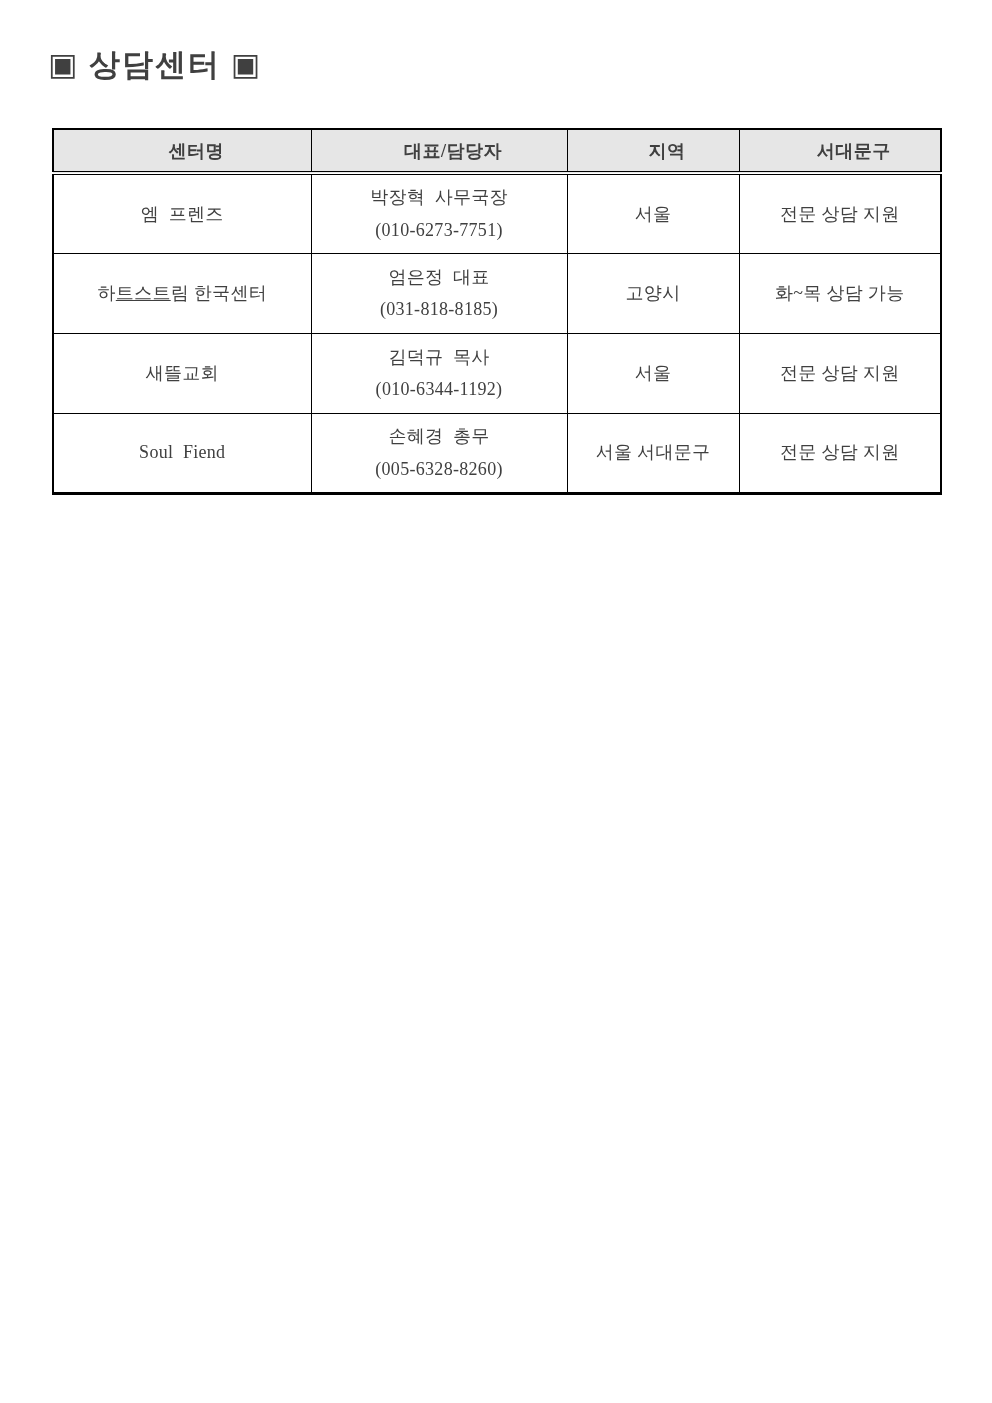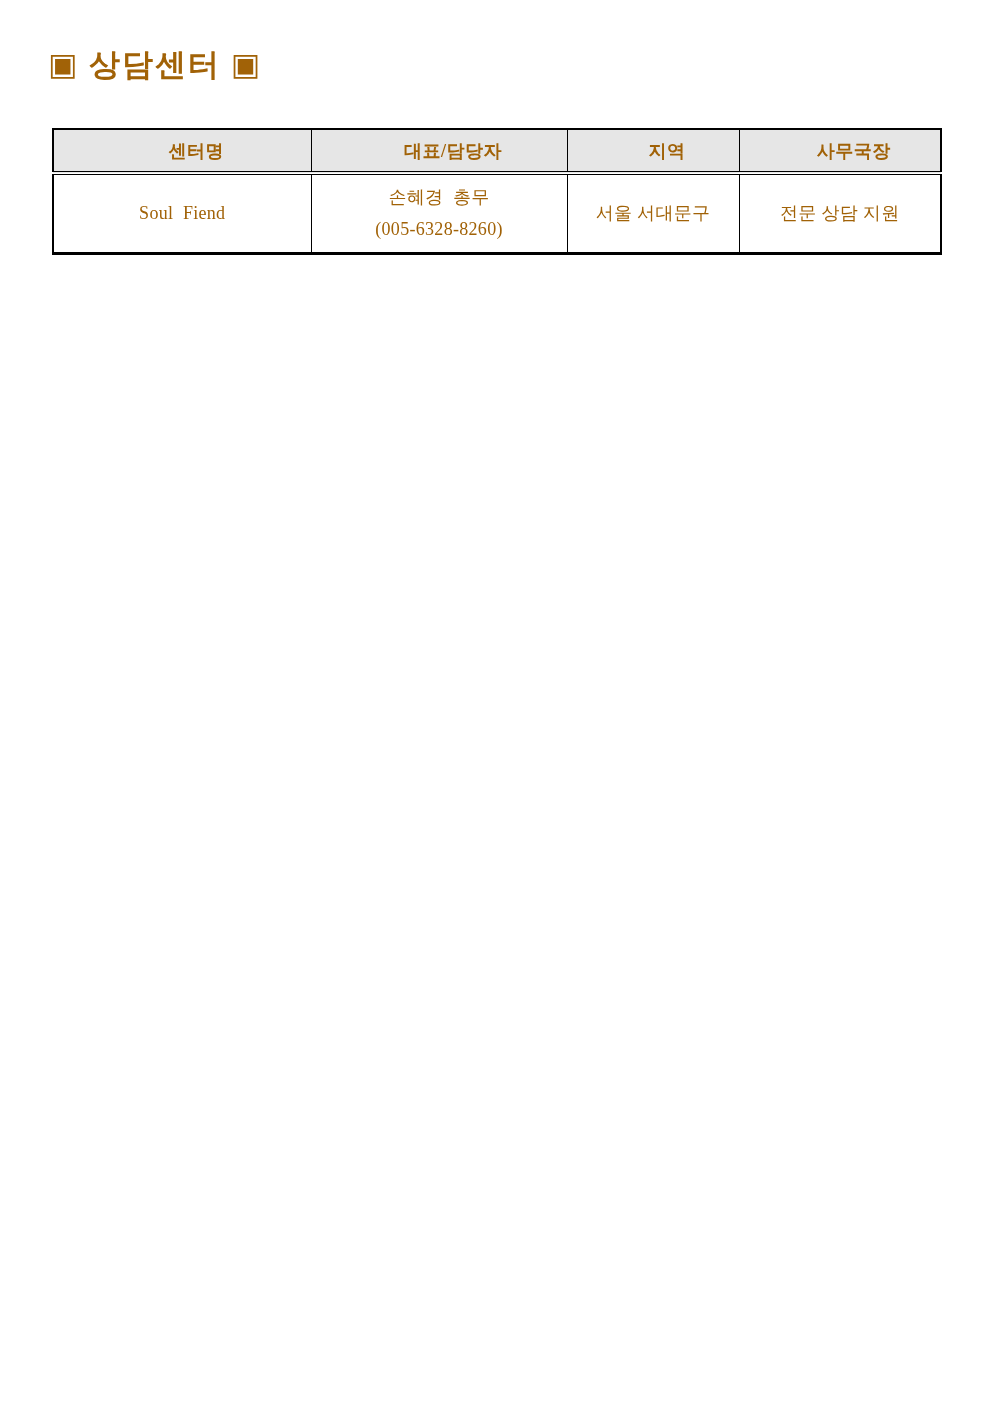--- a/index.html
+++ b/index.html
@@ -3,21 +3,21 @@
 <meta charset="utf-8">
 <style>
   * { margin: 0; padding: 0; box-sizing: border-box; }
   html, body { background: #ffffff; }
   .page {
     position: relative;
     width: 992px;
     height: 1403px;
     background: #ffffff;
     font-family: "Liberation Serif", "DejaVu Serif", serif;
-    color: #a16207;
+    color: #404040;
     overflow: hidden;
   }
   .doc-title {
     position: absolute;
     left: 48px;
     top: 44px;
     font-size: 31px;
     font-weight: bold;
     letter-spacing: 2px;
     white-space: pre;
@@ -70,24 +70,45 @@
       <col style="width:258px">
       <col style="width:256px">
       <col style="width:172px">
       <col style="width:202px">
     </colgroup>
     <thead>
       <tr>
         <th>센터명</th>
         <th>대표/담당자</th>
         <th>지역</th>
-        <th>사무국장</th>
+        <th>서대문구</th>
       </tr>
     </thead>
     <tbody>
+      <tr>
+        <td>엠  프렌즈</td>
+        <td>박장혁  사무국장
+(010-6273-7751)</td>
+        <td>서울</td>
+        <td>전문 상담 지원</td>
+      </tr>
+      <tr>
+        <td><span>하</span><span class="u">트스트</span><span>림 한국센터</span></td>
+        <td>엄은정  대표
+(031-818-8185)</td>
+        <td>고양시</td>
+        <td>화~목 상담 가능</td>
+      </tr>
+      <tr>
+        <td>새뜰교회</td>
+        <td>김덕규  목사
+(010-6344-1192)</td>
+        <td>서울</td>
+        <td>전문 상담 지원</td>
+      </tr>
       <tr>
         <td>Soul  Fiend</td>
         <td>손혜경  총무
 (005-6328-8260)</td>
         <td>서울 서대문구</td>
         <td>전문 상담 지원</td>
       </tr>
     </tbody>
   </table>
 

